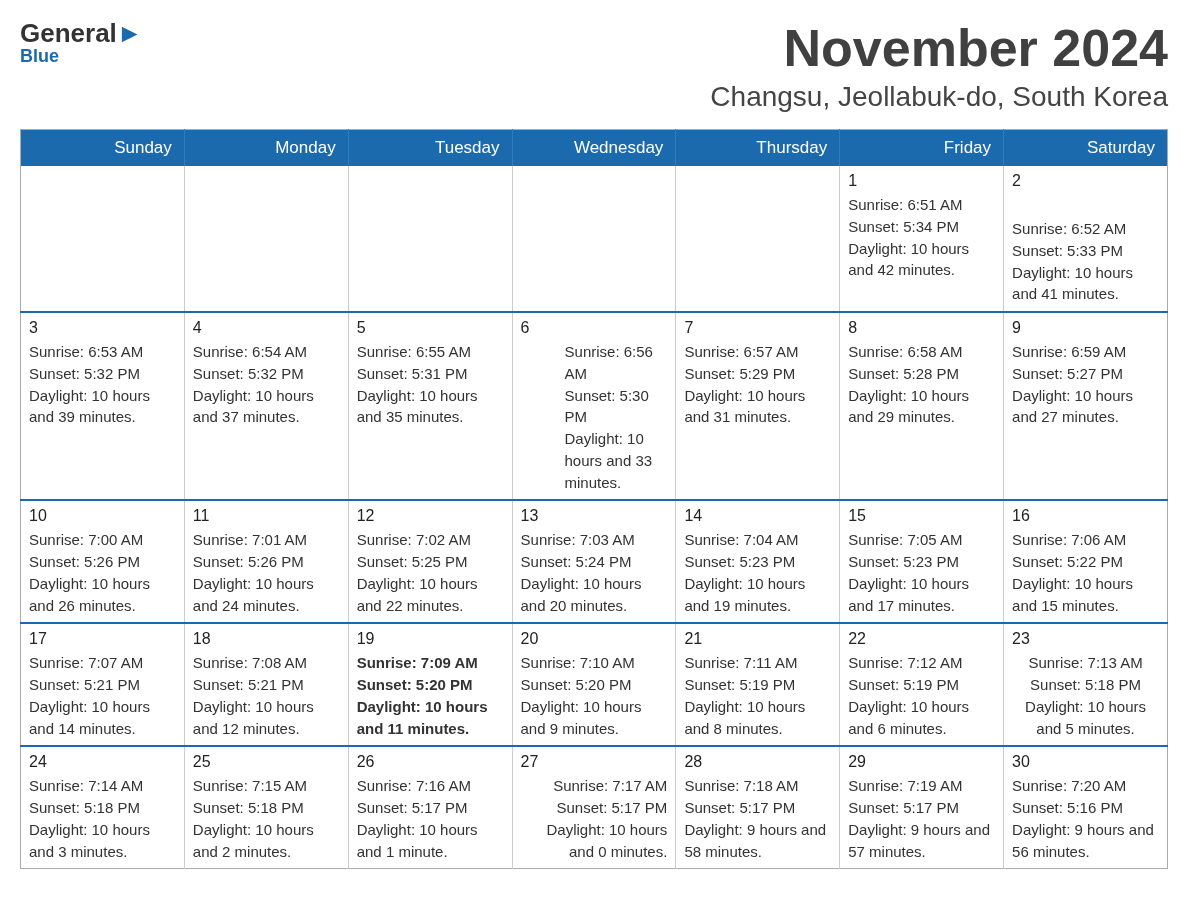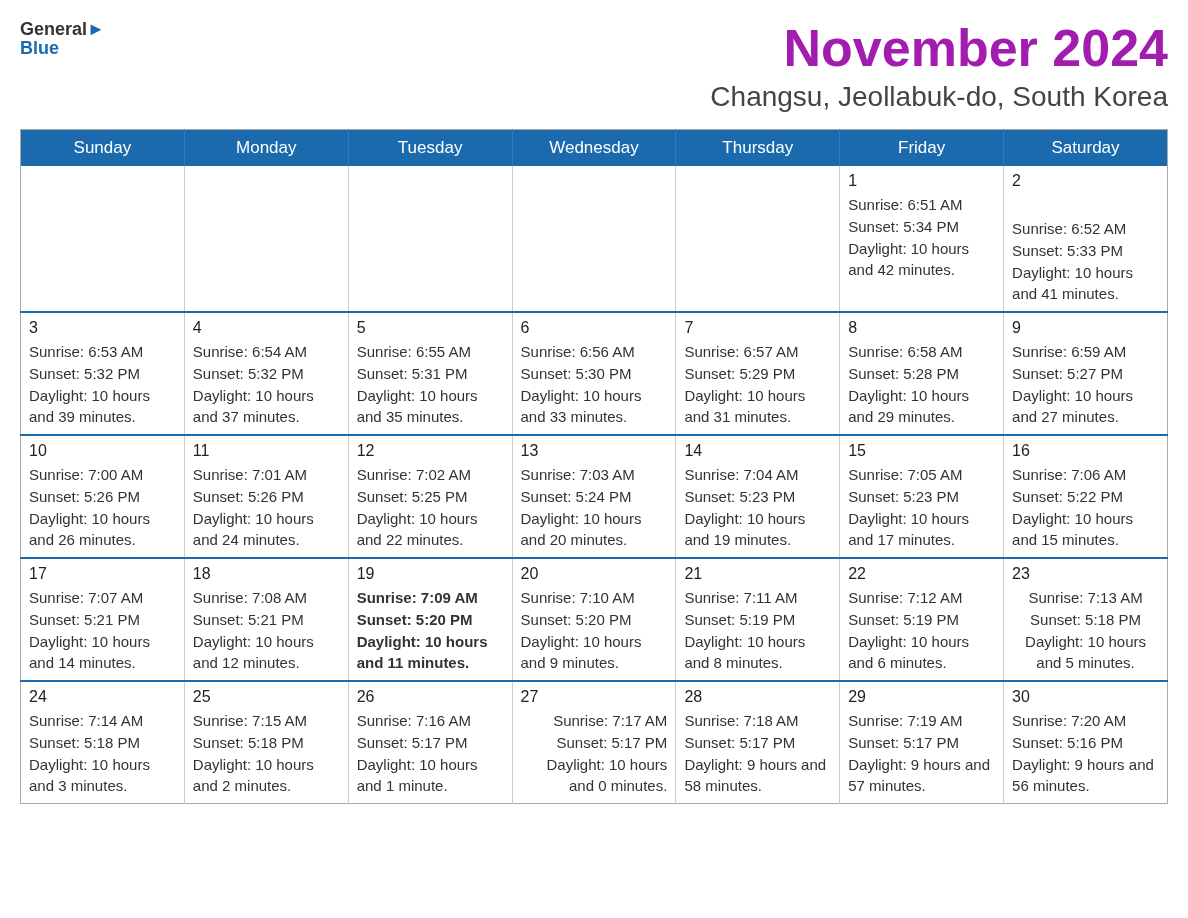--- a/index.html
+++ b/index.html
@@ -15,61 +15,61 @@
       justify-content: space-between;
       align-items: flex-start;
       margin-bottom: 16px;
     }
     .logo {
       display: flex;
       flex-direction: column;
       align-items: flex-start;
     }
     .logo-general {
-      font-size: 18px;
+      font-size: 26px;
       font-weight: bold;
       color: #333;
       line-height: 1;
     }
     .logo-general span {
       color: #1a6aad;
     }
     .logo-blue {
       font-size: 18px;
       font-weight: bold;
       color: #1a6aad;
       display: flex;
       align-items: center;
     }
     .title-area {
       text-align: right;
     }
     .month-title {
       font-size: 52px;
       font-weight: bold;
-      color: #a21caf;
+      color: #404040;
       line-height: 1.1;
     }
     .location-title {
       font-size: 28px;
       color: #444;
       margin-top: 4px;
     }
     .calendar {
       width: 100%;
       border-collapse: collapse;
       border: 1px solid #aaa;
     }
     .calendar th {
       background-color: #1a6aad;
       color: #fff;
       font-size: 17px;
       font-weight: normal;
-      padding: 8px 6px;
-      text-align: center;
+      padding: 8px 12px;
+      text-align: right;
       border-right: 1px solid #2980c0;
     }
     .calendar th:last-child {
       border-right: none;
     }
     .calendar td {
       width: calc(100% / 7);
       vertical-align: top;
       padding: 6px 8px;
       border-right: 1px solid #ccc;
@@ -167,21 +167,21 @@
 Daylight: 10 hours and 37 minutes.</div>
         </td>
         <td>
           <div class="day-number">5</div>
           <div class="day-info" style="white-space: pre-line;">Sunrise: 6:55 AM
 Sunset: 5:31 PM
 Daylight: 10 hours and 35 minutes.</div>
         </td>
         <td>
           <div class="day-number">6</div>
-          <div class="day-info" style="white-space: pre-line;">Sunrise: 6:56 AM
+          <div class="day-info" style="white-space: pre-line; margin-left: 44px;">Sunrise: 6:56 AM
 Sunset: 5:30 PM
 Daylight: 10 hours and 33 minutes.</div>
         </td>
         <td>
           <div class="day-number">7</div>
           <div class="day-info" style="white-space: pre-line;">Sunrise: 6:57 AM
 Sunset: 5:29 PM
 Daylight: 10 hours and 31 minutes.</div>
         </td>
         <td>

